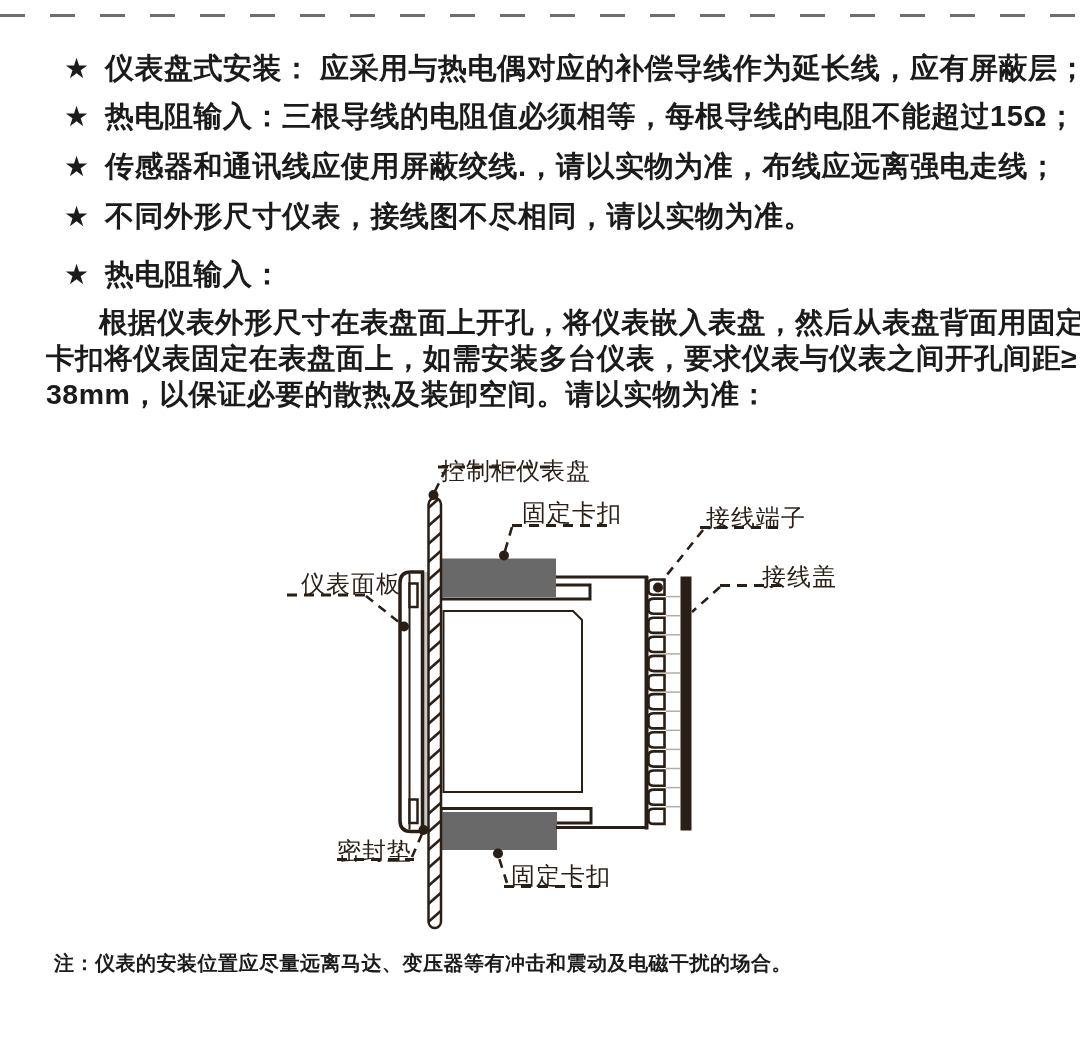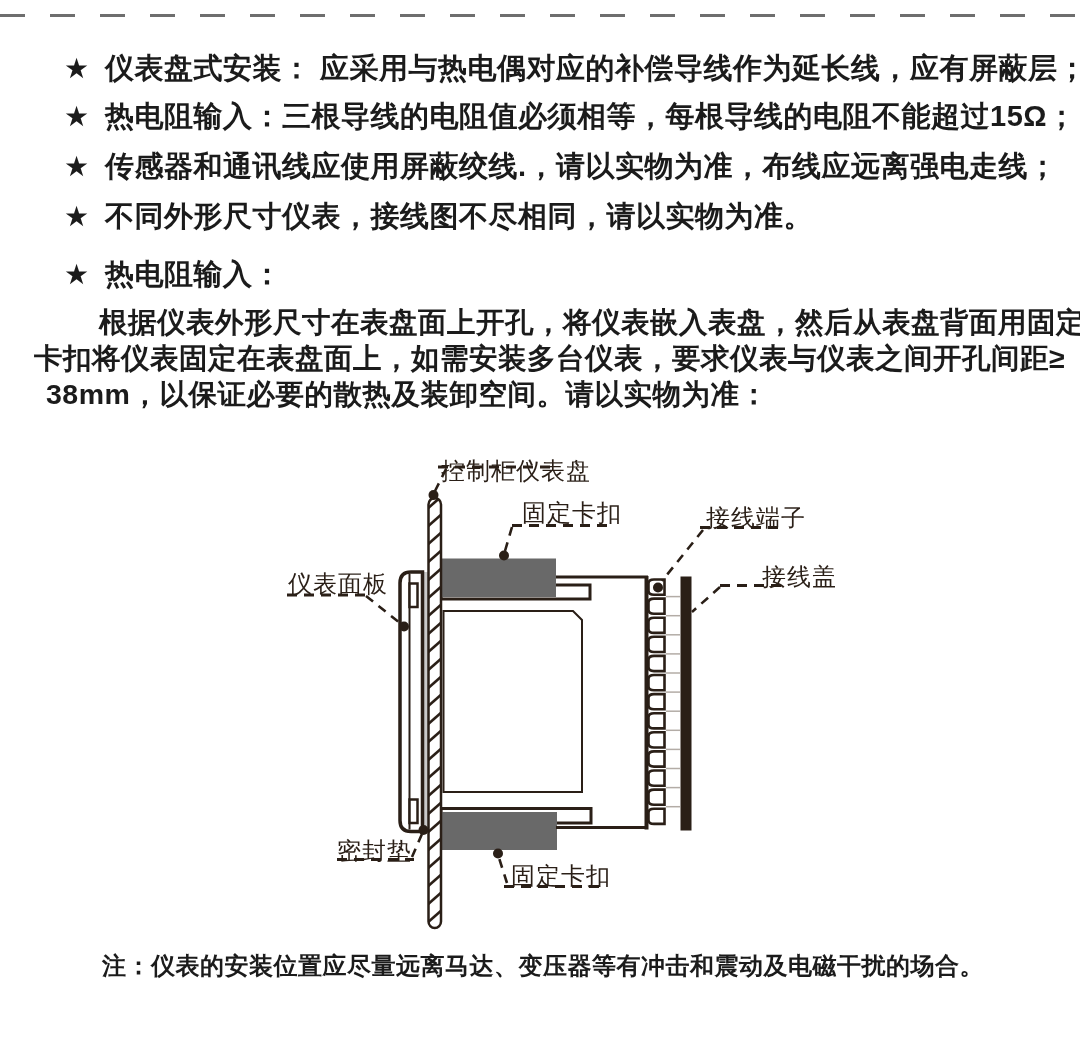--- a/index.html
+++ b/index.html
@@ -20,35 +20,35 @@
 
   
   .bullet{position:absolute;left:64px;display:flex;align-items:flex-start;
     font-size:29px;font-weight:700;line-height:31px;letter-spacing:0.5px;white-space:nowrap;}
   .bullet .star{display:inline-block;width:41px;font-size:28px;line-height:31px;}
   .b1{top:53px;} .b2{top:101px;} .b3{top:151px;} .b4{top:201px;} .b5{top:259px;}
 
   
   .para-line{position:absolute;font-size:28.5px;font-weight:700;line-height:31px;
     letter-spacing:0.5px;white-space:nowrap;}
-  .p1{left:99px;top:307px;} .p2{left:34px;top:343px;} .p3{left:46px;top:379px;}
-
-  
-  .note{position:absolute;left:54px;top:950px;font-size:24px;font-weight:700;
-    letter-spacing:0.5px;white-space:nowrap;margin-left:48px;}
+  .p1{left:99px;top:307px;} .p2{left:46px;top:343px;} .p3{left:46px;top:379px;}
+
+  
+  .note{position:absolute;left:54px;top:950px;font-size:20px;font-weight:700;
+    letter-spacing:0.5px;white-space:nowrap;}
 
   
   .diagram-svg{position:absolute;left:0;top:0;width:1080px;height:1060px;}
   .dlabel{position:absolute;font-size:24px;font-weight:500;color:var(--outline);
     letter-spacing:1px;white-space:nowrap;}
   .lab-panel{left:441px;top:455px;}
   .lab-clip-top{left:522px;top:497px;}
   .lab-terminals{left:706px;top:502px;}
   .lab-cover{left:762px;top:561px;}
-  .lab-front{left:288px;top:568px;}
+  .lab-front{left:301px;top:568px;}
   .lab-gasket{left:337px;top:835px;}
   .lab-clip-bottom{left:511px;top:860px;}
 
   svg .ol{stroke:var(--outline);fill:none;}
   svg .wfill{fill:#ffffff;stroke:var(--outline);}
   svg .dash-u{stroke:var(--outline);stroke-width:3;stroke-dasharray:10 7;fill:none;}
   svg .leader{stroke:var(--outline);stroke-width:2.6;stroke-dasharray:9 7;fill:none;}
   svg .dot{fill:var(--outline);stroke:none;}
   #term-cells path{fill:#ffffff;stroke:var(--outline);stroke-width:2.6;}
   #term-divs line{stroke:#b3aca6;stroke-width:1.5;}

